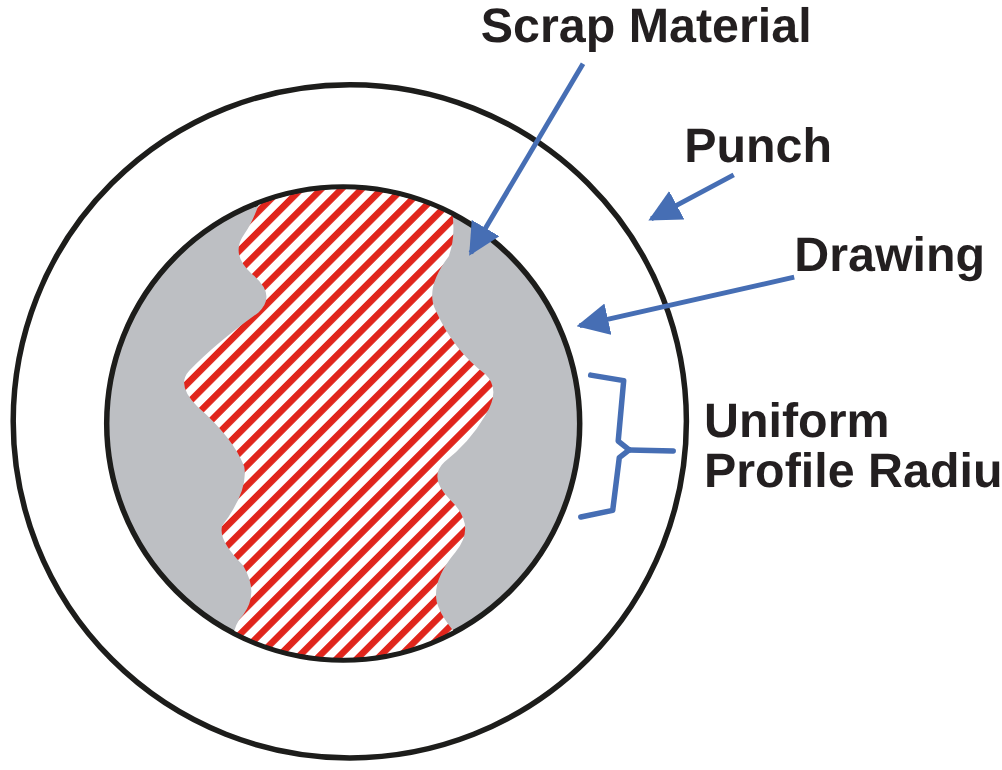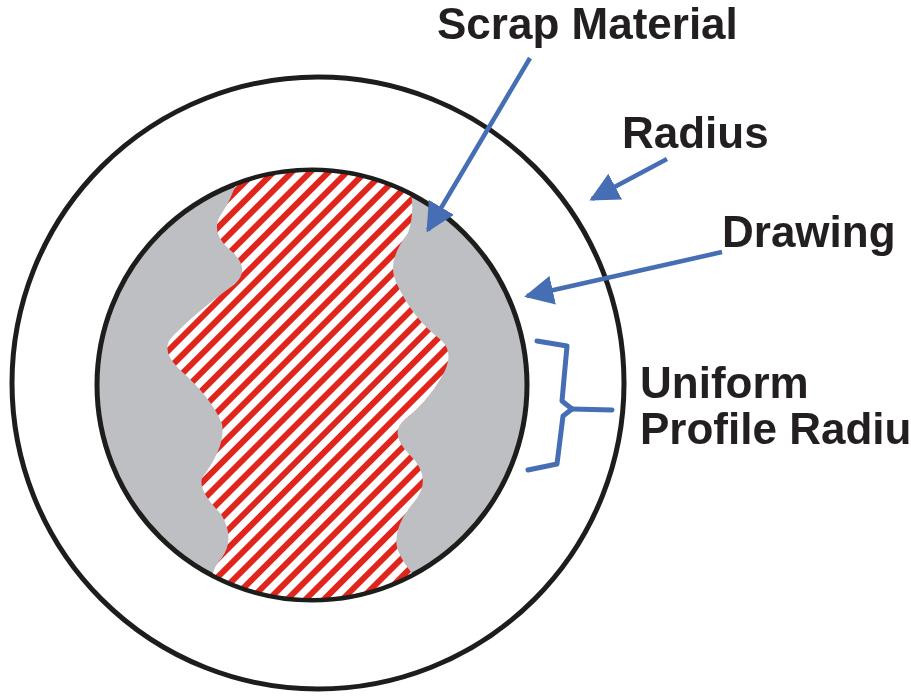--- a/index.html
+++ b/index.html
@@ -100,21 +100,21 @@
 
     <g>
       <polyline class="blue-bracket" points="537,341 567,346 562,401 572,409"></polyline>
       <polyline class="blue-bracket" points="572,409 563,416 557,464 528,470"></polyline>
       <polyline class="blue-bracket" points="572,409 612,410"></polyline>
     </g>
   </svg>
 
   <div class="label label-scrap">Scrap Material</div>
 
-  <div class="label label-blank">Radius</div>
+  <div class="label label-blank">Punch</div>
 
   <div class="label label-drawing-punch">
     <div>Drawing</div>
   </div>
 
   <div class="label label-uniform">
     <div>Uniform</div>
     <div>Profile Radius</div>
   </div>
 

